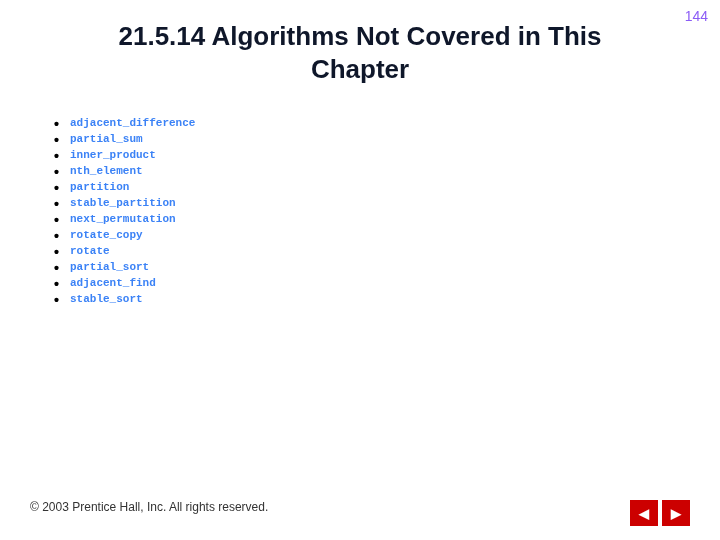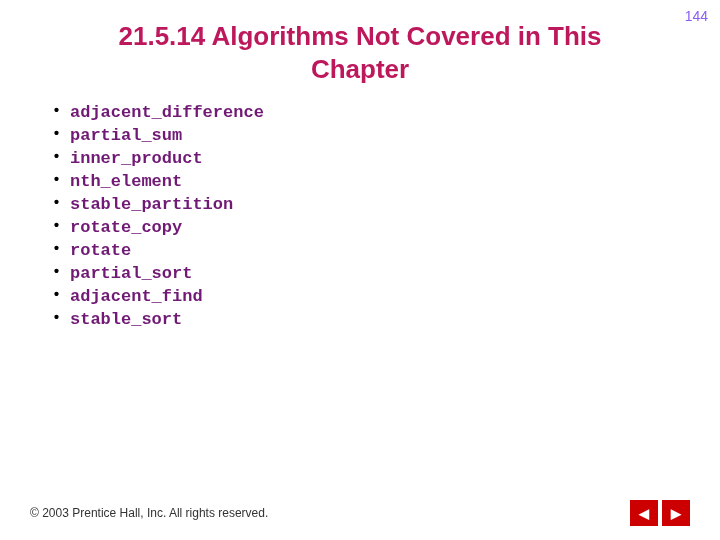--- a/index.html
+++ b/index.html
@@ -21,54 +21,53 @@
     }
 
     .content {
       padding: 20px 40px 20px 40px;
     }
 
     .title {
       text-align: center;
       font-size: 26px;
       font-weight: bold;
-      color: #be185d;
-      margin-bottom: 18px;
+      color: #0f172a;
+      margin-bottom: 32px;
       line-height: 1.25;
     }
 
     .algorithm-list {
       list-style: none;
       padding-left: 30px;
     }
 
     .algorithm-list li {
       font-family: 'Courier New', Courier, monospace;
-      font-size: 17px;
+      font-size: 11px;
       font-weight: bold;
-      color: #701a75;
+      color: #3b82f6;
       margin-bottom: 4px;
       position: relative;
     }
 
     .algorithm-list li::before {
       content: "•";
       position: absolute;
       left: -18px;
       font-size: 15px;
       color: #000;
     }
 
     .footer {
       position: absolute;
       bottom: 14px;
       left: 0;
       right: 0;
       display: flex;
-      align-items: center;
       padding: 0 30px;
       justify-content: space-between;
     }
 
     .footer-text {
       font-size: 12px;
       color: #333;
     }
 
     .footer-nav {
@@ -107,21 +106,23 @@
   <h1 class="title">
     <span>21.5.14 Algorithms Not Covered in This</span><br>
     <span>Chapter</span>
   </h1>
 
   <ul class="algorithm-list" id="algo-list">
   <li>adjacent_difference</li>
       <li>partial_sum</li>
       <li>inner_product</li>
       <li>nth_element</li>
+      <li>partition</li>
       <li>stable_partition</li>
+      <li>next_permutation</li>
       <li>rotate_copy</li>
       <li>rotate</li>
       <li>partial_sort</li>
       <li>adjacent_find</li>
       <li>stable_sort</li>
     </ul>
 </div>
 
 <div class="footer">
   <span class="footer-text">© 2003 Prentice Hall, Inc.  All rights reserved.</span>

